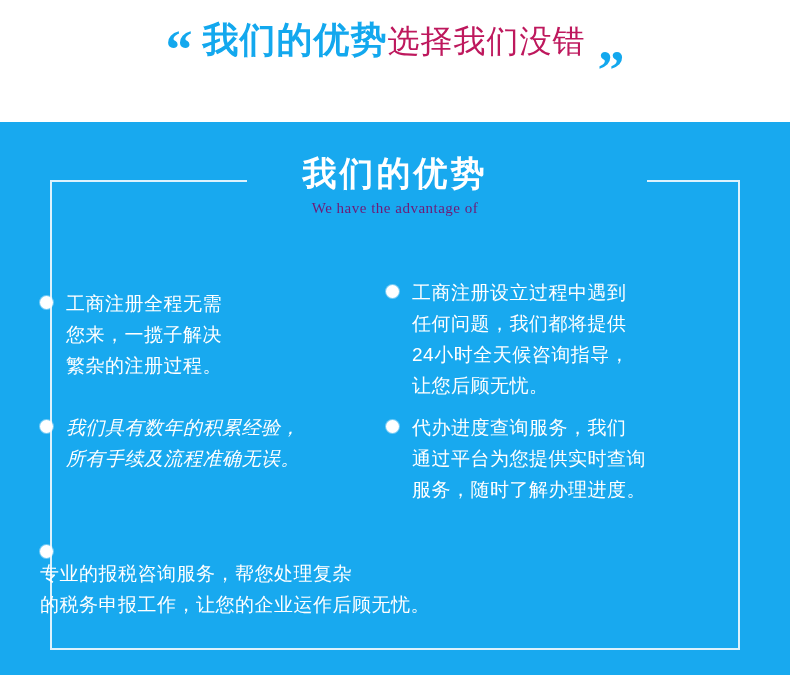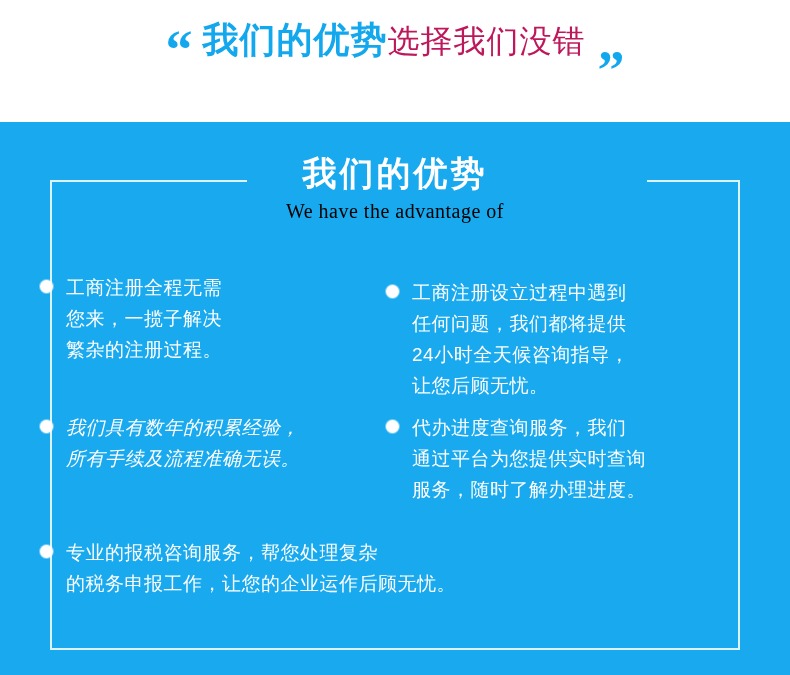--- a/index.html
+++ b/index.html
@@ -110,22 +110,22 @@
     text-align: center;
   }
   .section-title-cn {
     color: #ffffff;
     font-size: 34px;
     font-weight: bold;
     letter-spacing: 3px;
     line-height: 42px;
   }
   .section-title-en {
-    color: #000000;
-    font-size: 20px;
+    color: #701a75;
+    font-size: 15px;
     letter-spacing: 0.5px;
     margin-top: 6px;
     font-family: "Liberation Serif", serif;
   }
 
   
   .items-area {
     position: absolute;
     left: 26px;
     right: 26px;
@@ -149,23 +149,23 @@
     box-shadow: 0 0 0 1px rgba(255,255,255,0.4);
   }
   .item-text {
     color: #ffffff;
     font-size: 19px;
     line-height: 31px;
     letter-spacing: 0.5px;
     white-space: pre-line;
   }
 
-  .item-0 { left: 14px;  top: 0px;   width: 320px; }
+  .item-0 { left: 14px;  top: 16px;   width: 320px; }
   .item-1 { left: 14px;  top: 140px; width: 320px; font-style: italic; }
-  .item-2 { left: 14px;  top: 265px; width: 560px; }
+  .item-2 { left: 14px;  top: 265px; width: 560px; flex-direction: column; }
   .item-3 { left: 360px; top: 5px;   width: 300px; }
   .item-4 { left: 360px; top: 140px; width: 300px; }
 </style>
 </head>
 <body>
 
 <div class="page">
 
   <div class="top-header">
     <div class="top-heading-row">

